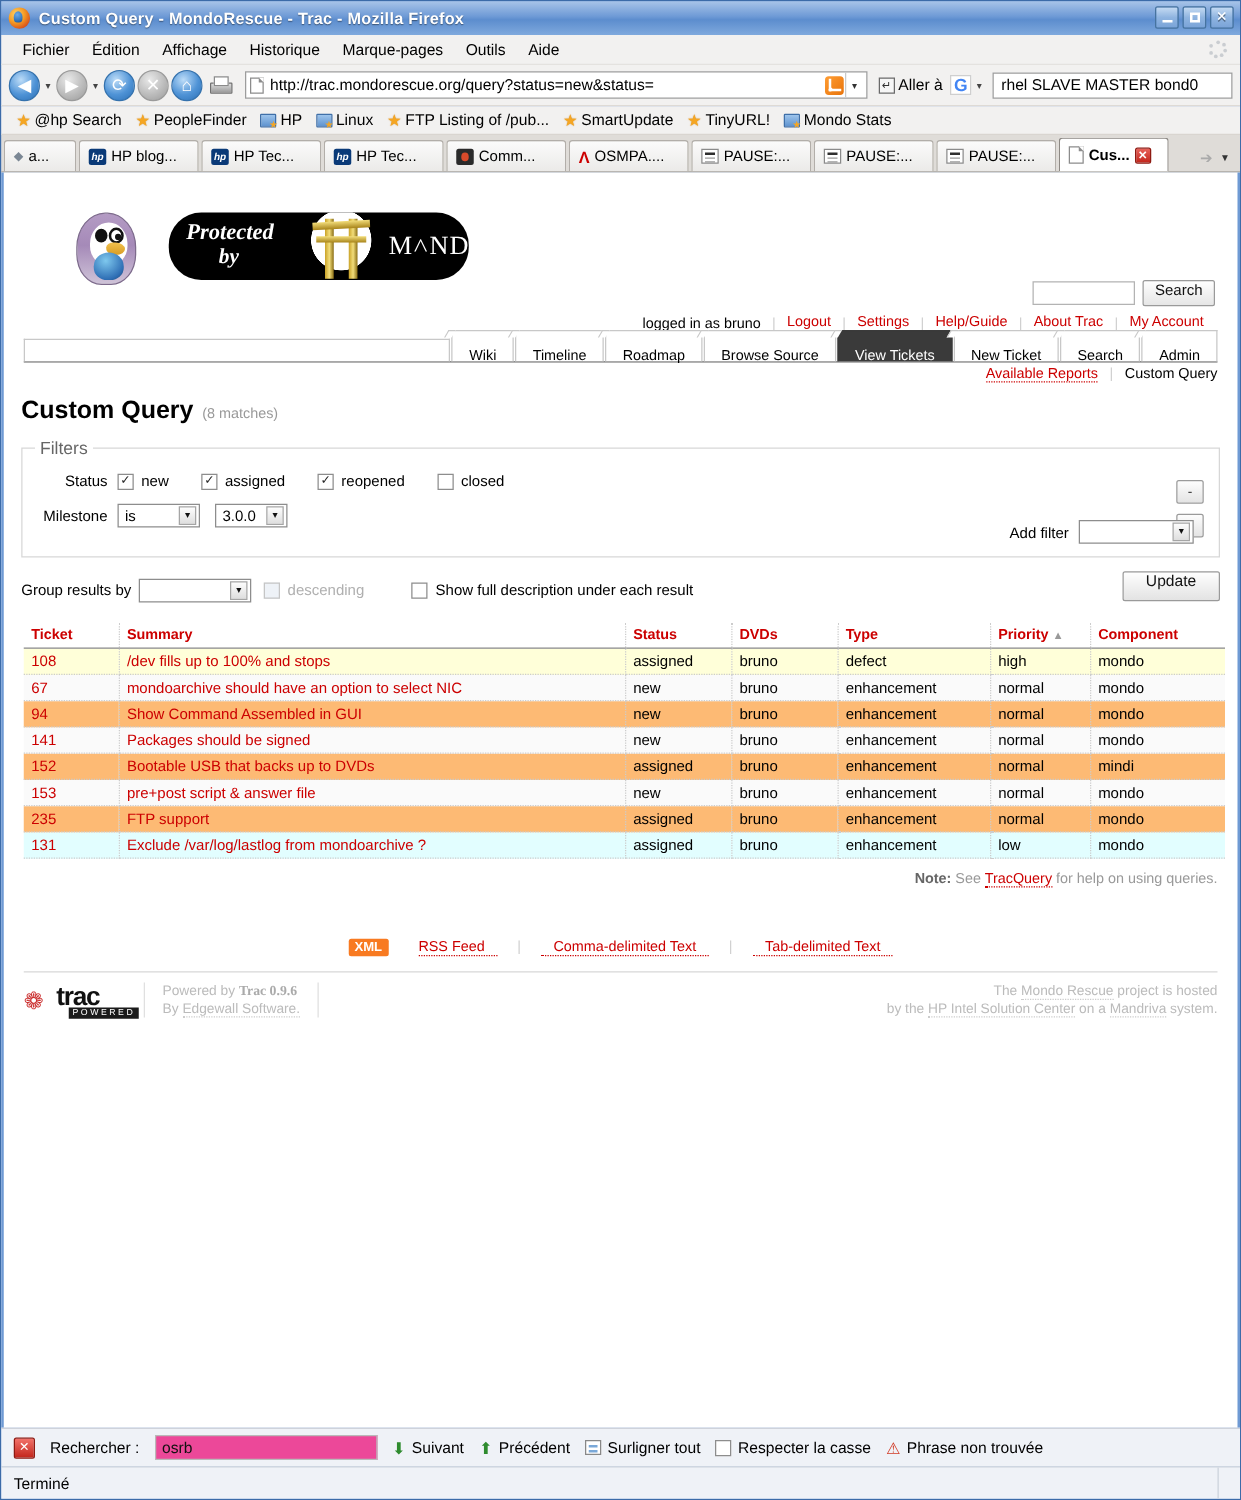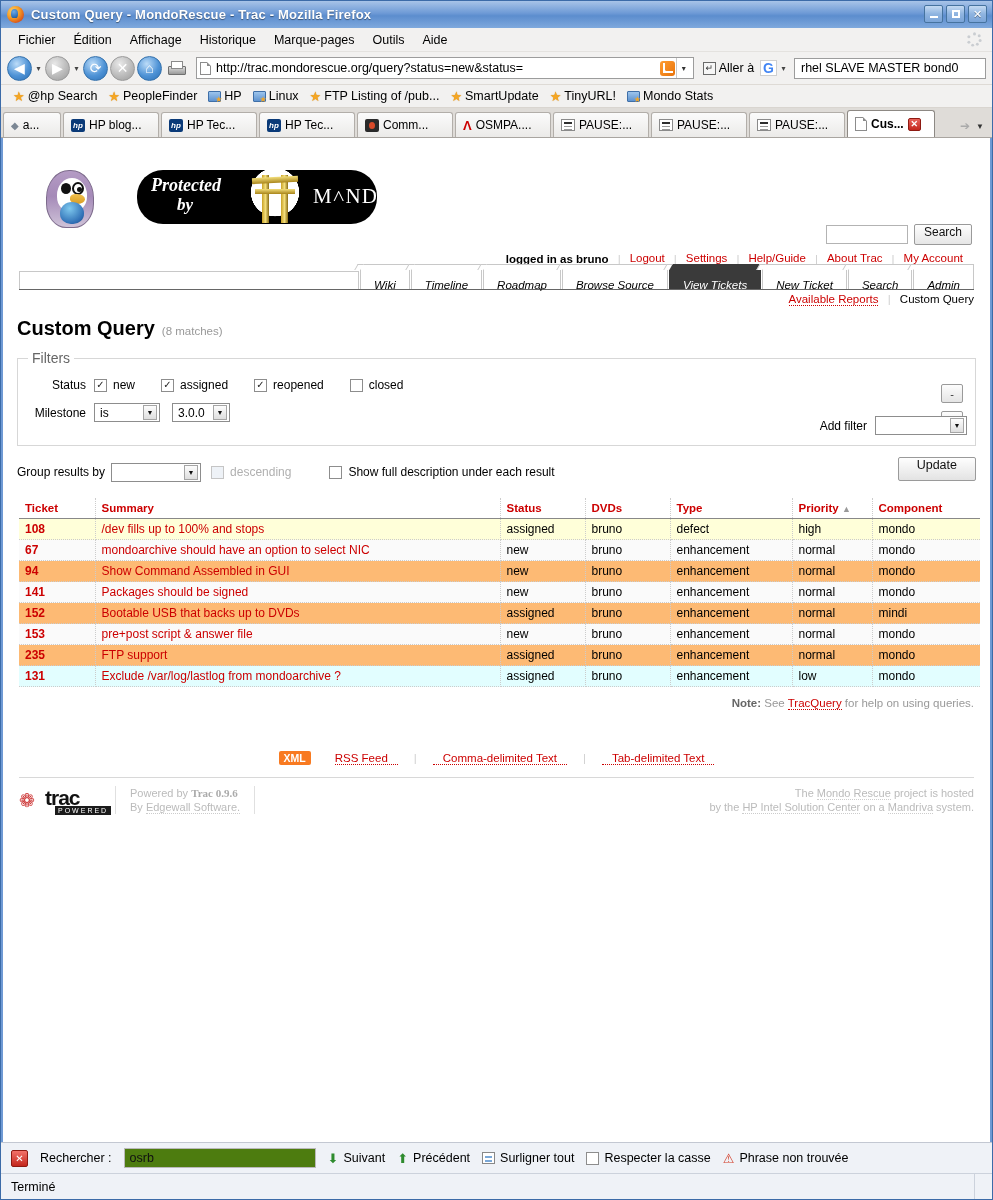--- a/index.html
+++ b/index.html
@@ -208,21 +208,21 @@
     background: #ffffff;
     flex: 1 1 auto;
     overflow: hidden;
     position: relative;
     border-left: 2px solid #6f9ad4;
     border-right: 2px solid #6f9ad4;
   }
   #page { padding: 0; position: relative; height: 100%; }
 
   
-  #trac-banner { padding: 26px 0 0 37px; display:flex; align-items:flex-start; gap: 35px; height: 86px;}
+  #trac-banner { padding: 26px 0 0 52px; display:flex; align-items:flex-start; gap: 18px; height: 86px;}
   #tux {
     width: 62px; height: 68px; position: relative; flex:0 0 62px;
   }
   #tux .body {
     position:absolute; left:6px; top:6px; width:48px; height:58px;
     background: linear-gradient(to bottom, #b49bc4 0%, #a58ab8 45%, #cfc3d8 100%);
     border-radius: 48% 48% 42% 42%;
     border: 1px solid #7d6b8c;
   }
   #tux .face {
@@ -262,21 +262,21 @@
 
   #trac-metanav { text-align:right; padding-right: 18px; }
   #searchrow { display:flex; justify-content:flex-end; align-items:center; gap:6px; margin-bottom:7px; }
   #tsearchinput { width:82px; height:19px; border:1px solid #b3b3b3; background:#fff; }
   #tsearchbtn {
     height:21px; padding:0 9px; border:1px solid #9a9a9a;
     background: linear-gradient(to bottom,#fefefe,#e6e6e6);
     font-size:12px; color:#111; border-radius:2px;
   }
   #metalinks { font-size:11.5px; color:#000; display:flex; justify-content:flex-end; align-items:center; gap:0; }
-  #metalinks .mlabel{ color:#000; padding-right:9px;font-weight:bold; }
+  #metalinks .mlabel{ color:#000; padding-right:9px; }
   #metalinks a {
     color:#cc0000; text-decoration:none; border-bottom:1px dotted #cc0000;
     padding: 0 9px;
   }
   #metalinks .sep { color:#cfcfcf; }
 
   
   #mainnav {
     margin: 6px 16px 0 16px;
     border-bottom: 1px solid #666;
@@ -288,21 +288,20 @@
   #mainnav .nav {
     display:flex; align-items:flex-end;
   }
   #mainnav .nav .ni {
     height: 18px; line-height: 17px;
     padding: 12px 13px; font-size: 11.5px;
     border: 1px solid #c8c8c8; border-bottom:none;
     background: #ffffff; color:#000;
     margin-left: 1px;
     position: relative;
-    font-style: italic;
   }
   #mainnav .nav .ni:before{
     content:""; position:absolute; left:-5px; top:-1px;
     width:5px; height:5px; background:#fff; border-left:1px solid #c8c8c8; border-top:1px solid #c8c8c8;
     transform: skewX(-30deg);
   }
   #mainnav .nav .ni.active {
     background: #3a3a3a; color:#ffffff; border-color:#3a3a3a;
   }
   #subnav {
@@ -348,21 +347,21 @@
   #minus1, #minus2 {
     position:absolute; right:12px;
     width:22px; height:19px;
     border:1px solid #9a9a9a; border-radius:2px;
     background:linear-gradient(to bottom,#fdfdfd,#e4e4e4);
     display:flex; align-items:center; justify-content:center;
     font-size:11px; color:#333;
   }
   #minus1 { top: 18px; } #minus2 { top: 45px; }
   #addfilter {
-    position:absolute; right:8px; bottom:10px;
+    position:absolute; right:20px; bottom:10px;
     display:flex; align-items:center; gap:8px; font-size:12px;
   }
 
   
   #grouprow {
     display:flex; align-items:center; margin: 12px 14px 0 14px; font-size:12px; position:relative;
     height: 28px;
   }
   #grouprow .gl { margin-right:6px; }
   #updatebtn {
@@ -389,21 +388,21 @@
     background: #ffffff;
   }
   #results th:last-child { border-right:none; }
   #results td {
     padding: 3px 6px; color:#cc0000;
     border-bottom: 1px dotted #ccc;
     border-right: 1px dotted #ccc;
     vertical-align: middle;
   }
   #results td:last-child { border-right:none; }
-  #results td.tnum { font-weight:bold;margin-top:48px; }
+  #results td.tnum { font-weight:normal;margin-top:48px; }
   #results td.plain { color:#000000; }
   #results tr.odd td { background: #fdba74; }
   #results tr.even td { background: #fafafa; }
   #results tr.hl-yellow td { background: #ffffd9; }
   #results tr.hl-cyan td { background: #e2feff; }
   #results .sortarrow { color:#999; font-size:9px; }
 
   #note { text-align:right; margin: 10px 16px 0 0; font-size:11.5px; color:#999; }
   #note b { color:#666; }
   #note a { color:#cc0000; text-decoration:none; border-bottom:1px dotted #cc0000;}
@@ -445,21 +444,21 @@
     padding: 0 10px;
   }
   #findclose {
     width:17px;height:17px;border-radius:2px;
     background:linear-gradient(to bottom,#f2726a,#c3261c);
     border:1px solid #8e1a12;color:#fff;font-size:10px;
     display:flex;align-items:center;justify-content:center;flex:0 0 17px;
   }
   #findbar .flbl { font-size:12.5px; color:#000; }
   #findinput {
-    width:192px; height:20px; background:#4d7c0f;
+    width:178px; height:20px; background:#ec4899;
     border:1px solid #b9b9b9; display:flex; align-items:center;
     padding-left:5px; font-size:12.5px; color:#111;
   }
   #findbar .fb { display:flex; align-items:center; gap:5px; font-size:12.5px; color:#000; }
   .arrowdn { color:#2e8b2e; font-size:13px; }
   .arrowup { color:#2e8b2e; font-size:13px; }
   .hlico { width:13px;height:12px;background:#fff;border:1px solid #888; flex:0 0 13px; position:relative;}
   .hlico:after{content:"";position:absolute;left:2px;top:3px;right:2px;height:2px;background:#7aa8d8;box-shadow:0 4px 0 #7aa8d8;}
   .warnico { color:#d23b26; font-size:13px; }
 

